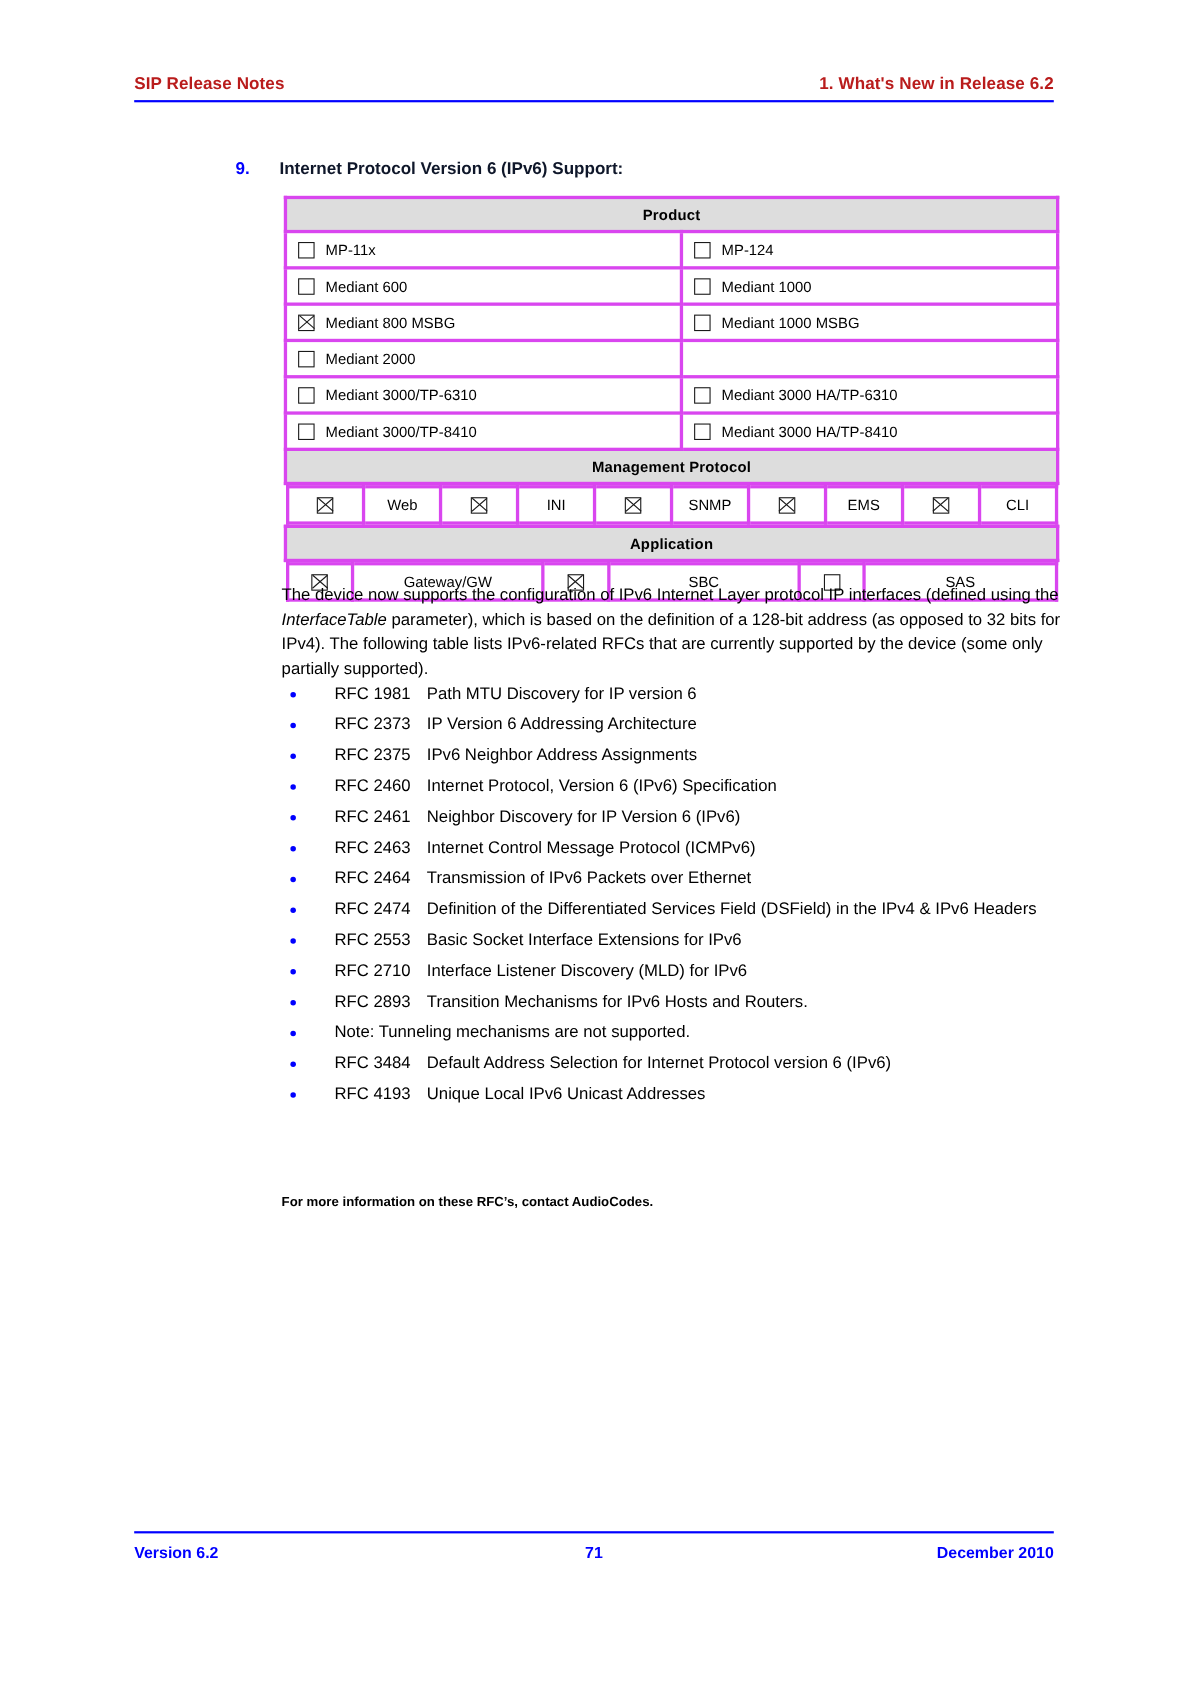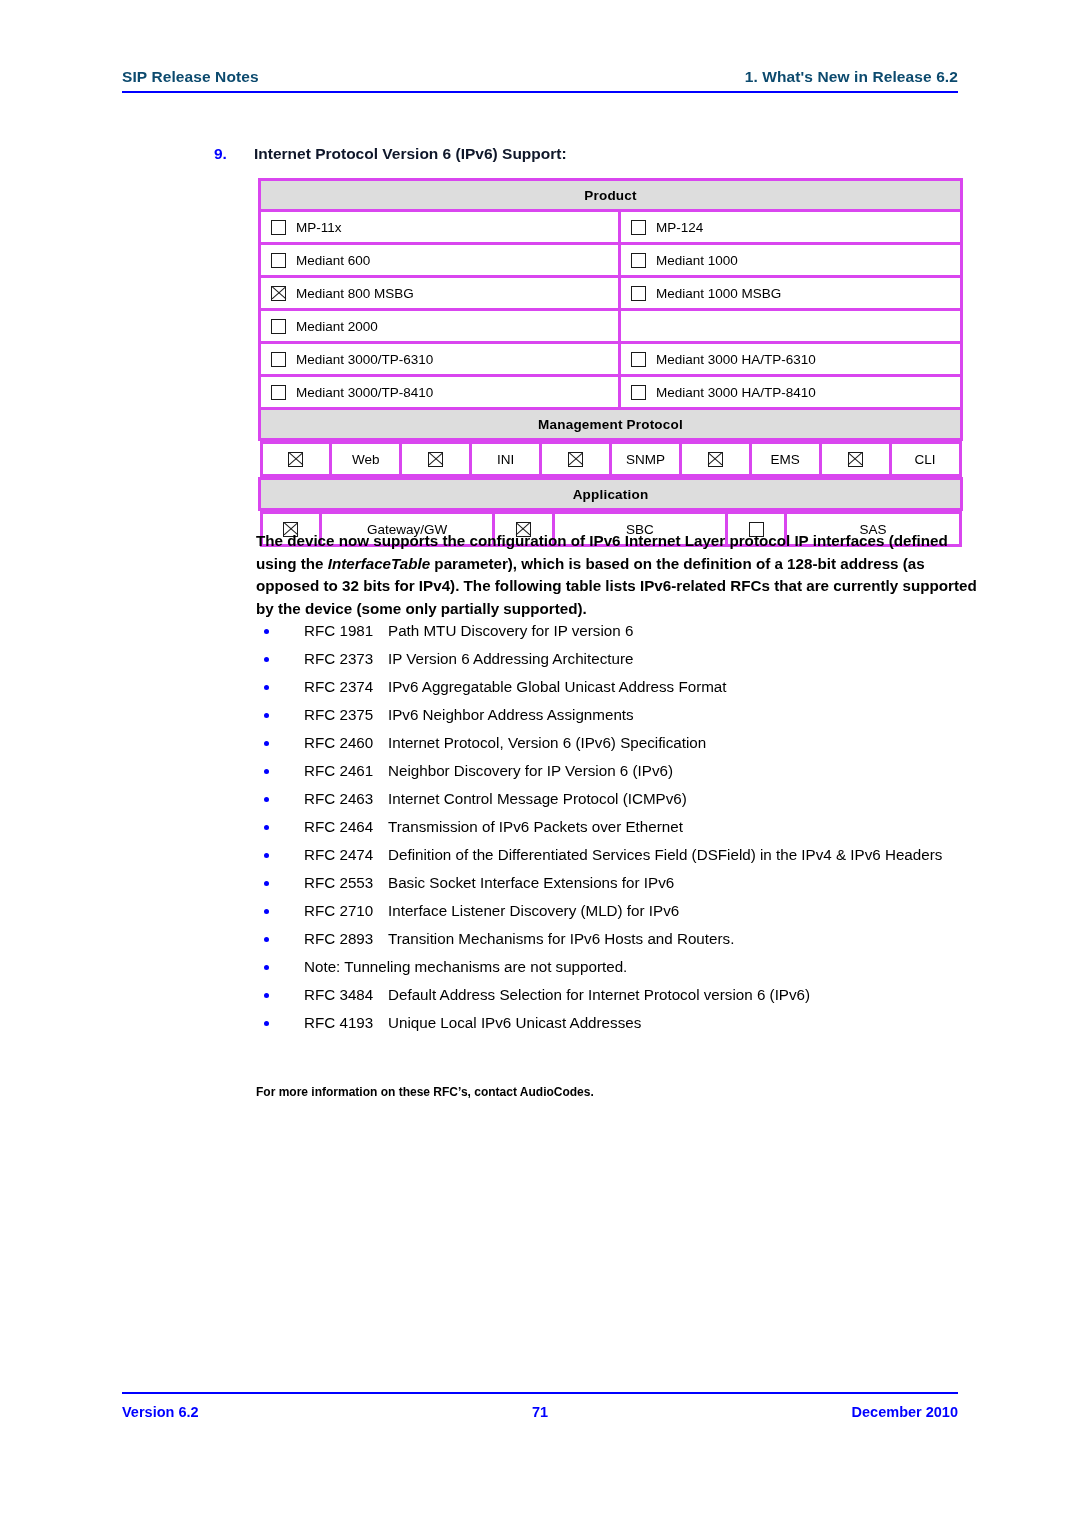--- a/index.html
+++ b/index.html
@@ -30,21 +30,21 @@
     top: 68px;
     width: 836px;
     height: 32px;
   }
   .doc-header .hdr-left,
   .doc-header .hdr-right {
     position: absolute;
     top: 0;
     font-size: 15.5px;
     font-weight: bold;
-    color: #0c4a6e;
+    color: #b91c1c;
     white-space: nowrap;
     letter-spacing: 0.1px;
   }
   .doc-header .hdr-left { left: 0; }
   .doc-header .hdr-right { right: 0; }
   .doc-header .hdr-rule {
     position: absolute;
     left: 0;
     top: 23px;
     width: 836px;
@@ -152,21 +152,20 @@
   
   .body-para {
     position: absolute;
     left: 256px;
     top: 530px;
     width: 726px;
     font-size: 15.2px;
     line-height: 22.6px;
     color: #000000;
     text-align: left;
-    font-weight: bold;
   }
   .body-para i { font-style: italic; }
 
   
   .bullets {
     position: absolute;
     left: 256px;
     top: 620px;
     width: 726px;
     font-size: 15.2px;
@@ -417,24 +416,20 @@
     <div class="bullet-item">
       <span class="dot"></span>
       <span class="btext"><span class="rfcnum">RFC 1981</span><span>Path MTU Discovery for IP version 6</span></span>
     </div>
     <div class="bullet-item">
       <span class="dot"></span>
       <span class="btext"><span class="rfcnum">RFC 2373</span><span>IP Version 6 Addressing Architecture</span></span>
     </div>
     <div class="bullet-item">
       <span class="dot"></span>
-      <span class="btext"><span class="rfcnum">RFC 2374</span><span>IPv6 Aggregatable Global Unicast Address Format</span></span>
-    </div>
-    <div class="bullet-item">
-      <span class="dot"></span>
       <span class="btext"><span class="rfcnum">RFC 2375</span><span>IPv6 Neighbor Address Assignments</span></span>
     </div>
     <div class="bullet-item">
       <span class="dot"></span>
       <span class="btext"><span class="rfcnum">RFC 2460</span><span>Internet Protocol, Version 6 (IPv6) Specification</span></span>
     </div>
     <div class="bullet-item">
       <span class="dot"></span>
       <span class="btext"><span class="rfcnum">RFC 2461</span><span>Neighbor Discovery for IP Version 6 (IPv6)</span></span>
     </div>

